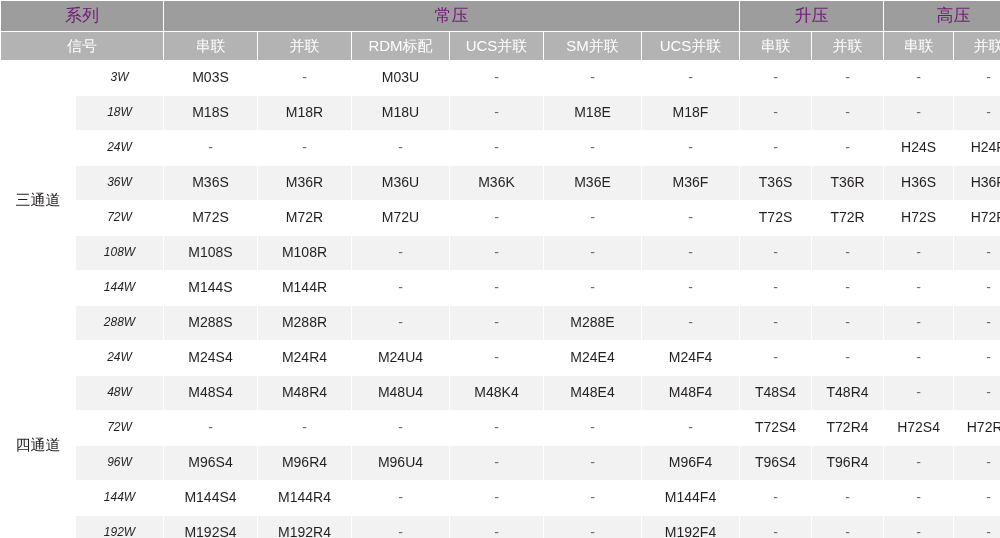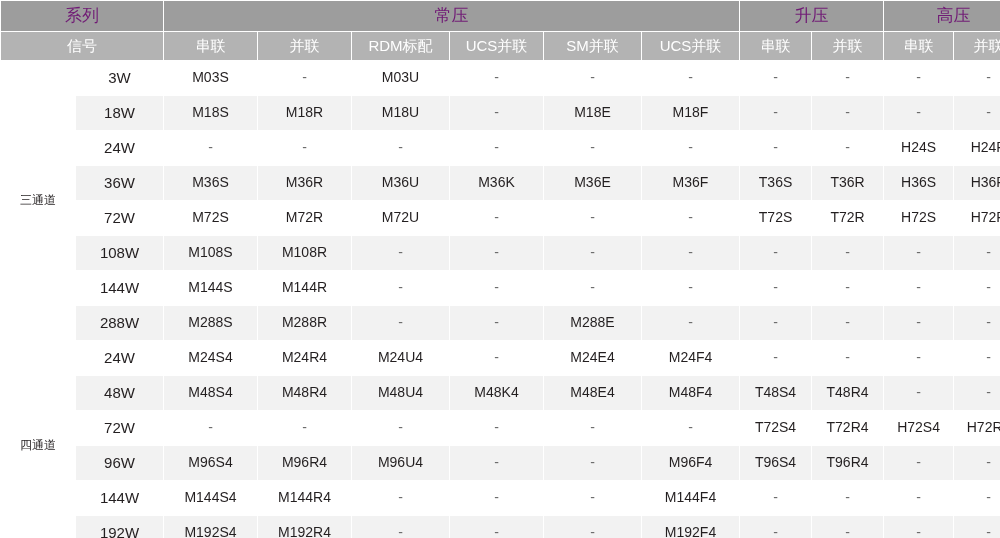--- a/index.html
+++ b/index.html
@@ -40,29 +40,30 @@
   tr.hdr2 th {
     background: #b3b3b3;
     color: #ffffff;
     font-weight: normal;
     font-size: 15px;
     height: 28px;
   }
   
   td.series {
     background: #ffffff;
-    font-size: 12px;
+    font-size: 15px;
     border-left: 1px solid #9d9d9d;
     border-right: 1px solid #d9d9d9;
     border-top: 1px solid #9d9d9d;
     border-bottom: 1px solid #9d9d9d;
     color: #231f20;
   }
   td.power {
-    font-size: 15px;
+    font-size: 12px;
+    font-style: italic;
   }
   tr.rowA td.cell, tr.rowA td.power { background: #ffffff; }
   tr.rowB td.cell, tr.rowB td.power { background: #f2f2f2; }
   td.cell, td.power {
     border-left: 1px solid #d9d9d9;
     border-right: 1px solid #d9d9d9;
     border-top: 1px solid #e6e6e6;
     border-bottom: 1px solid #e6e6e6;
     height: 34px;
   }

